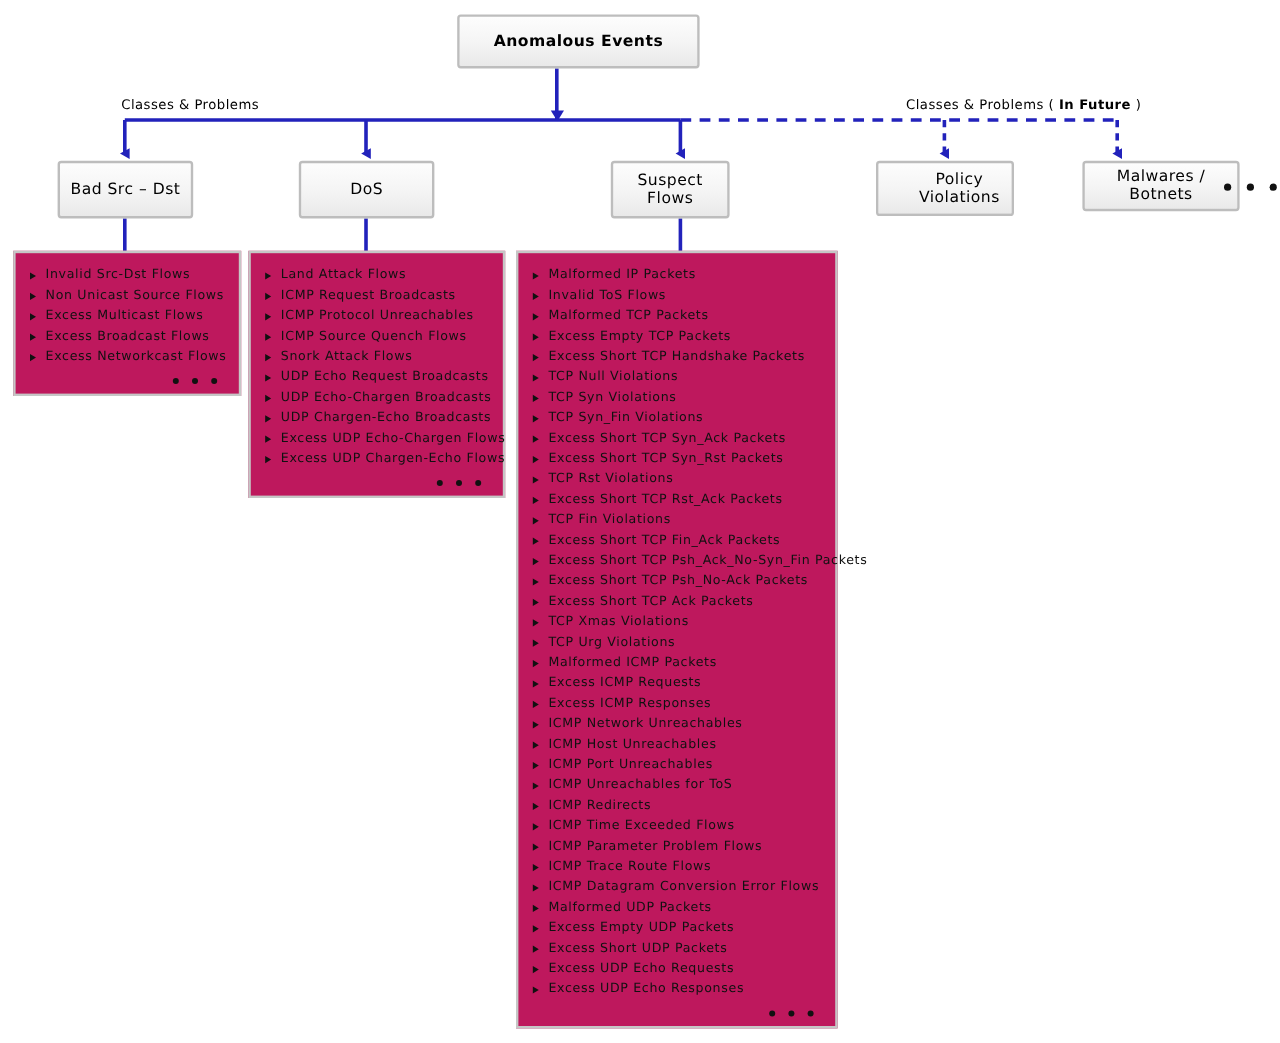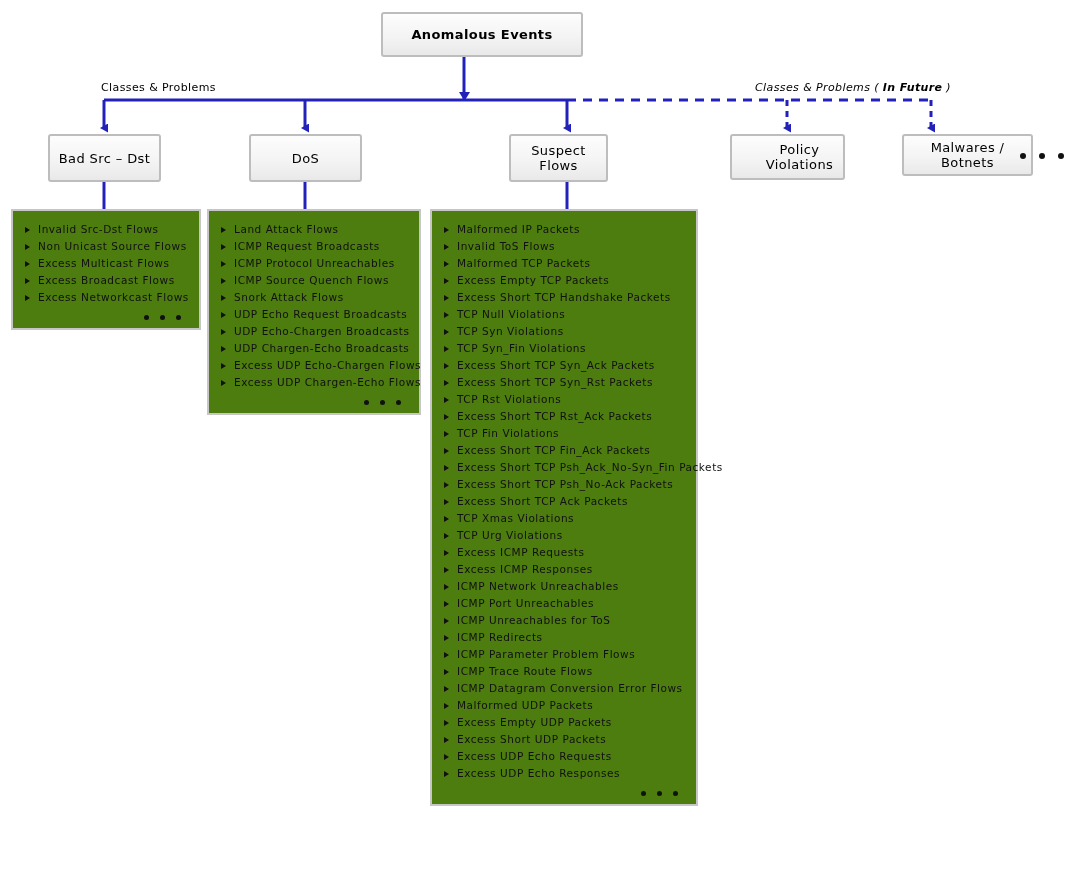--- a/index.html
+++ b/index.html
@@ -51,21 +51,21 @@
   .node.lvl2 {
     font-size: 13px;
     font-weight: normal;
   }
 
   
   .panel {
     position: absolute;
     box-sizing: border-box;
     border: 2px solid #c6c6c6;
-    background: #4d7c0f;
+    background: #be185d;
     padding: 10px 12px 6px 12px;
   }
   .panel ul {
     list-style: none;
     margin: 0;
     padding: 0;
   }
   .panel li {
     position: relative;
     font-size: 10.5px;
@@ -154,21 +154,21 @@
     <line x1="931" y1="100" x2="931" y2="128" stroke="#2222bb" stroke-width="3" stroke-dasharray="6,5" marker-end="url(#arrowDash)"></line>
 
     <line x1="104" y1="182" x2="104" y2="209" stroke="#2222bb" stroke-width="3"></line>
     <line x1="305" y1="182" x2="305" y2="209" stroke="#2222bb" stroke-width="3"></line>
     <line x1="567" y1="182" x2="567" y2="209" stroke="#2222bb" stroke-width="3"></line>
   </svg>
 
   <div class="edge-label" style="left:101px; top:81px;">
     <span>Classes &amp; Problems</span>
   </div>
-  <div class="edge-label" style="left:755px; top:81px;font-style:italic;">
+  <div class="edge-label" style="left:755px; top:81px;">
     <span>Classes &amp; Problems ( </span><b>In Future</b><span> )</span>
   </div>
 
   <div class="node root" style="left:381px; top:12px; width:202px; height:45px;">
     <span>Anomalous Events</span>
   </div>
 
   <div class="node lvl2" style="left:48px; top:134px; width:113px; height:48px;">
     <span>Bad Src – Dst</span>
   </div>
@@ -289,26 +289,29 @@
         <li><span class="bullet"></span><span>Excess Short TCP Syn_Rst Packets</span></li>
         <li><span class="bullet"></span><span>TCP Rst Violations</span></li>
         <li><span class="bullet"></span><span>Excess Short TCP Rst_Ack Packets</span></li>
         <li><span class="bullet"></span><span>TCP Fin Violations</span></li>
         <li><span class="bullet"></span><span>Excess Short TCP Fin_Ack Packets</span></li>
         <li><span class="bullet"></span><span>Excess Short TCP Psh_Ack_No-Syn_Fin Packets</span></li>
         <li><span class="bullet"></span><span>Excess Short TCP Psh_No-Ack Packets</span></li>
         <li><span class="bullet"></span><span>Excess Short TCP Ack Packets</span></li>
         <li><span class="bullet"></span><span>TCP Xmas Violations</span></li>
         <li><span class="bullet"></span><span>TCP Urg Violations</span></li>
+        <li><span class="bullet"></span><span>Malformed ICMP Packets</span></li>
         <li><span class="bullet"></span><span>Excess ICMP Requests</span></li>
         <li><span class="bullet"></span><span>Excess ICMP Responses</span></li>
         <li><span class="bullet"></span><span>ICMP Network Unreachables</span></li>
+        <li><span class="bullet"></span><span>ICMP Host Unreachables</span></li>
         <li><span class="bullet"></span><span>ICMP Port Unreachables</span></li>
         <li><span class="bullet"></span><span>ICMP Unreachables for ToS</span></li>
         <li><span class="bullet"></span><span>ICMP Redirects</span></li>
+        <li><span class="bullet"></span><span>ICMP Time Exceeded Flows</span></li>
         <li><span class="bullet"></span><span>ICMP Parameter Problem Flows</span></li>
         <li><span class="bullet"></span><span>ICMP Trace Route Flows</span></li>
         <li><span class="bullet"></span><span>ICMP Datagram Conversion Error Flows</span></li>
         <li><span class="bullet"></span><span>Malformed UDP Packets</span></li>
         <li><span class="bullet"></span><span>Excess Empty UDP Packets</span></li>
         <li><span class="bullet"></span><span>Excess Short UDP Packets</span></li>
         <li><span class="bullet"></span><span>Excess UDP Echo Requests</span></li>
         <li><span class="bullet"></span><span>Excess UDP Echo Responses</span></li>
       </ul>
     <div class="ellipsis">

